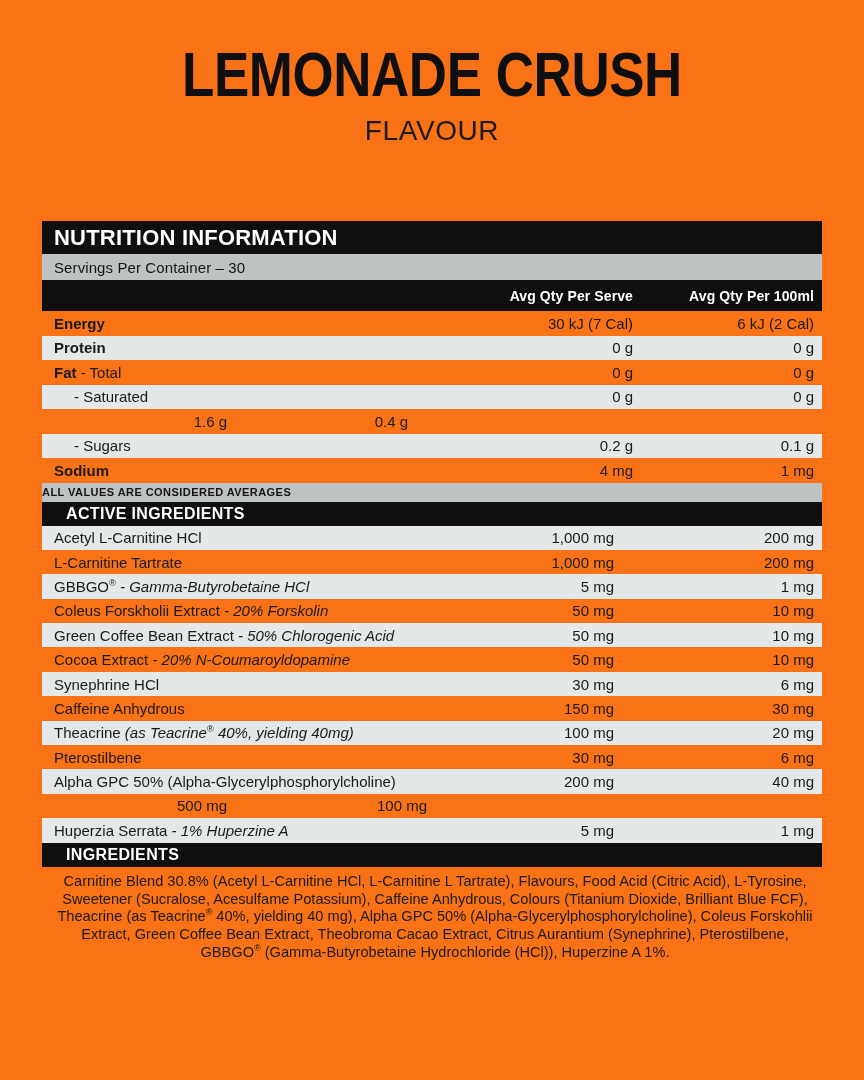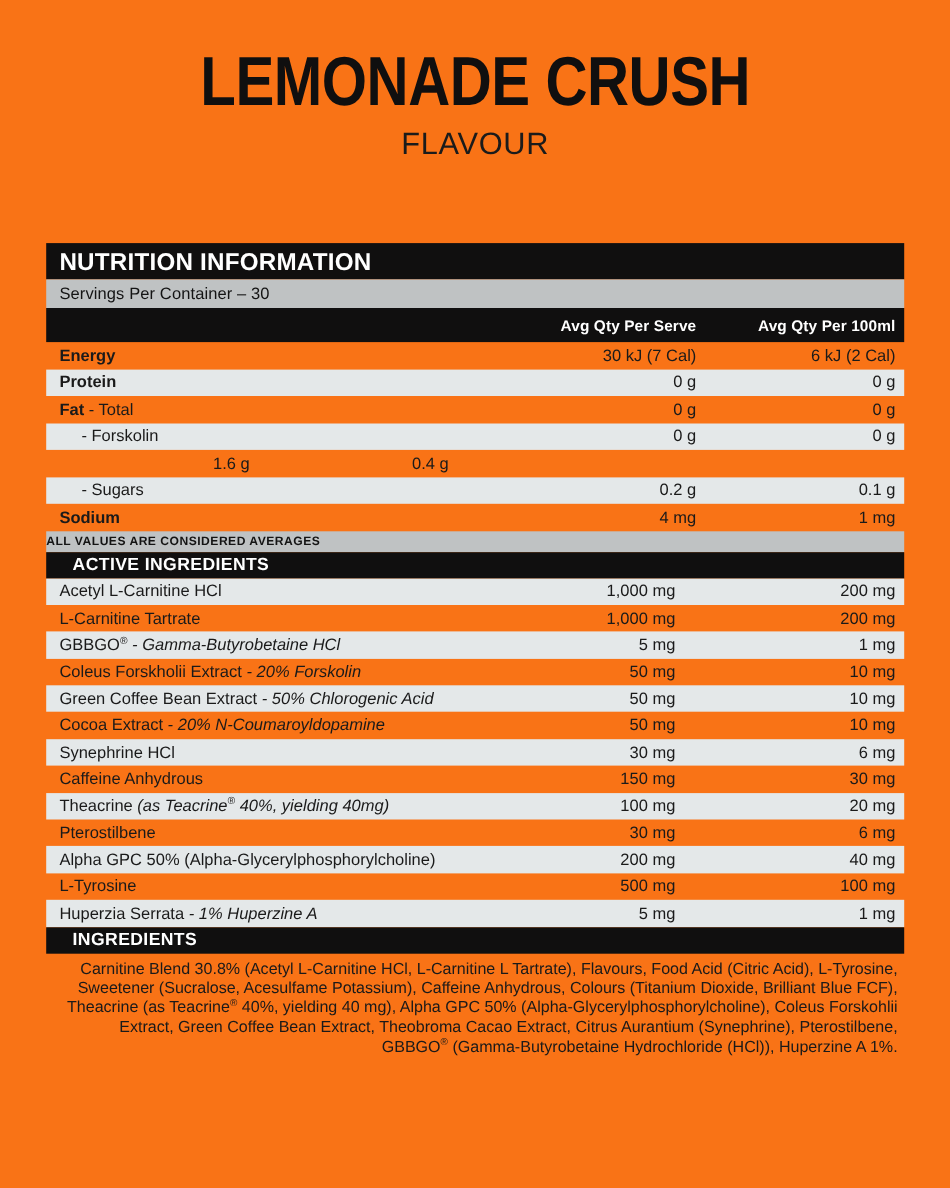--- a/index.html
+++ b/index.html
@@ -172,21 +172,21 @@
     font-size: 0.62em;
     vertical-align: super;
     line-height: 0;
   }
 
   
   .ingredients-body {
     padding: 6px 6px 0 12px;
     font-size: 14.6px;
     line-height: 1.23;
-    text-align: right;
+    text-align: center;
     color: #1a1a1a;
   }
 </style>
 </head>
 <body>
 
 <div class="page">
 
   <div class="title-block">
     <h1 class="product-title">LEMONADE CRUSH</h1>
@@ -215,21 +215,21 @@
           <div class="cell-name"><b>Protein</b></div>
           <div class="cell-v1">0 g</div>
           <div class="cell-v2">0 g</div>
         </div>
         <div class="row nutri-row">
           <div class="cell-name"><b>Fat</b> - Total</div>
           <div class="cell-v1">0 g</div>
           <div class="cell-v2">0 g</div>
         </div>
         <div class="row nutri-row alt">
-          <div class="cell-name indent">- Forskolin</div>
+          <div class="cell-name indent">- Saturated</div>
           <div class="cell-v1">0 g</div>
           <div class="cell-v2">0 g</div>
         </div>
         <div class="row nutri-row">
           <div class="cell-v1">1.6 g</div>
           <div class="cell-v2">0.4 g</div>
         </div>
         <div class="row nutri-row alt">
           <div class="cell-name indent">- Sugars</div>
           <div class="cell-v1">0.2 g</div>
@@ -296,21 +296,20 @@
           <div class="cell-name">Pterostilbene</div>
           <div class="cell-v1">30 mg</div>
           <div class="cell-v2">6 mg</div>
         </div>
         <div class="row act-row alt">
           <div class="cell-name">Alpha GPC 50% (Alpha-Glycerylphosphorylcholine)</div>
           <div class="cell-v1">200 mg</div>
           <div class="cell-v2">40 mg</div>
         </div>
         <div class="row act-row">
-          <div class="cell-name">L-Tyrosine</div>
           <div class="cell-v1">500 mg</div>
           <div class="cell-v2">100 mg</div>
         </div>
         <div class="row act-row alt">
           <div class="cell-name">Huperzia Serrata<i> - 1% Huperzine A</i></div>
           <div class="cell-v1">5 mg</div>
           <div class="cell-v2">1 mg</div>
         </div>
       </div>
 

